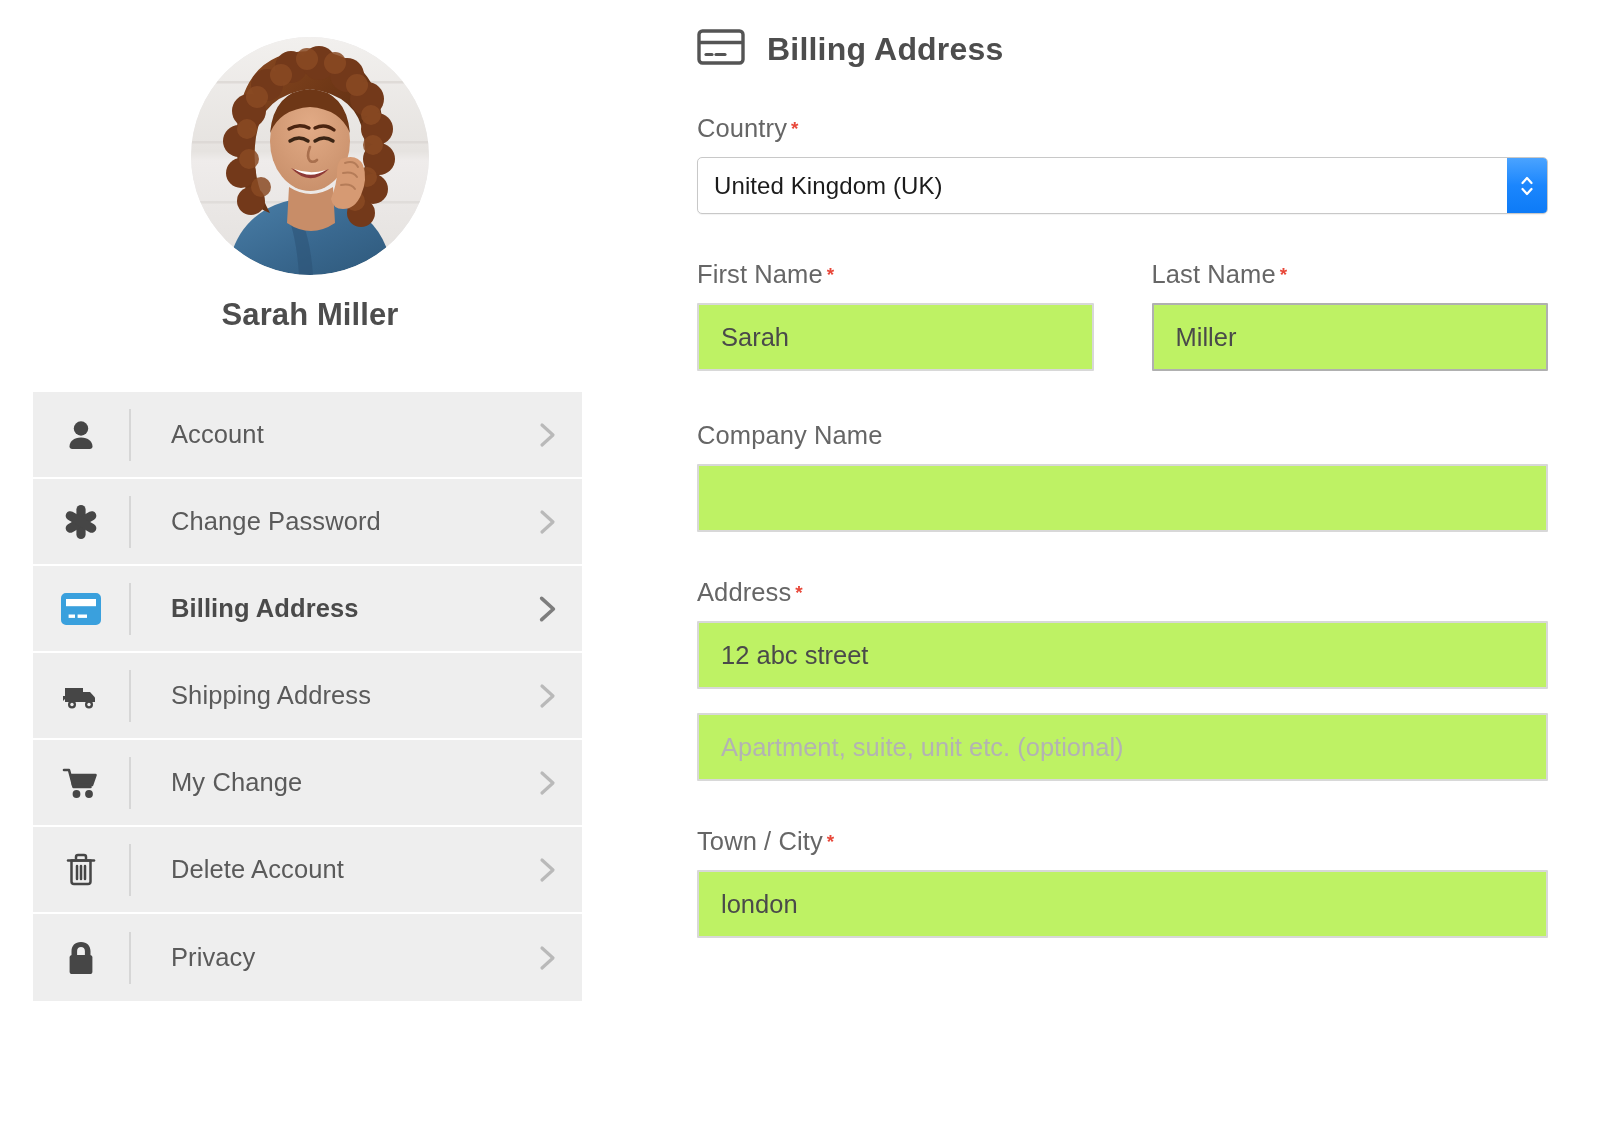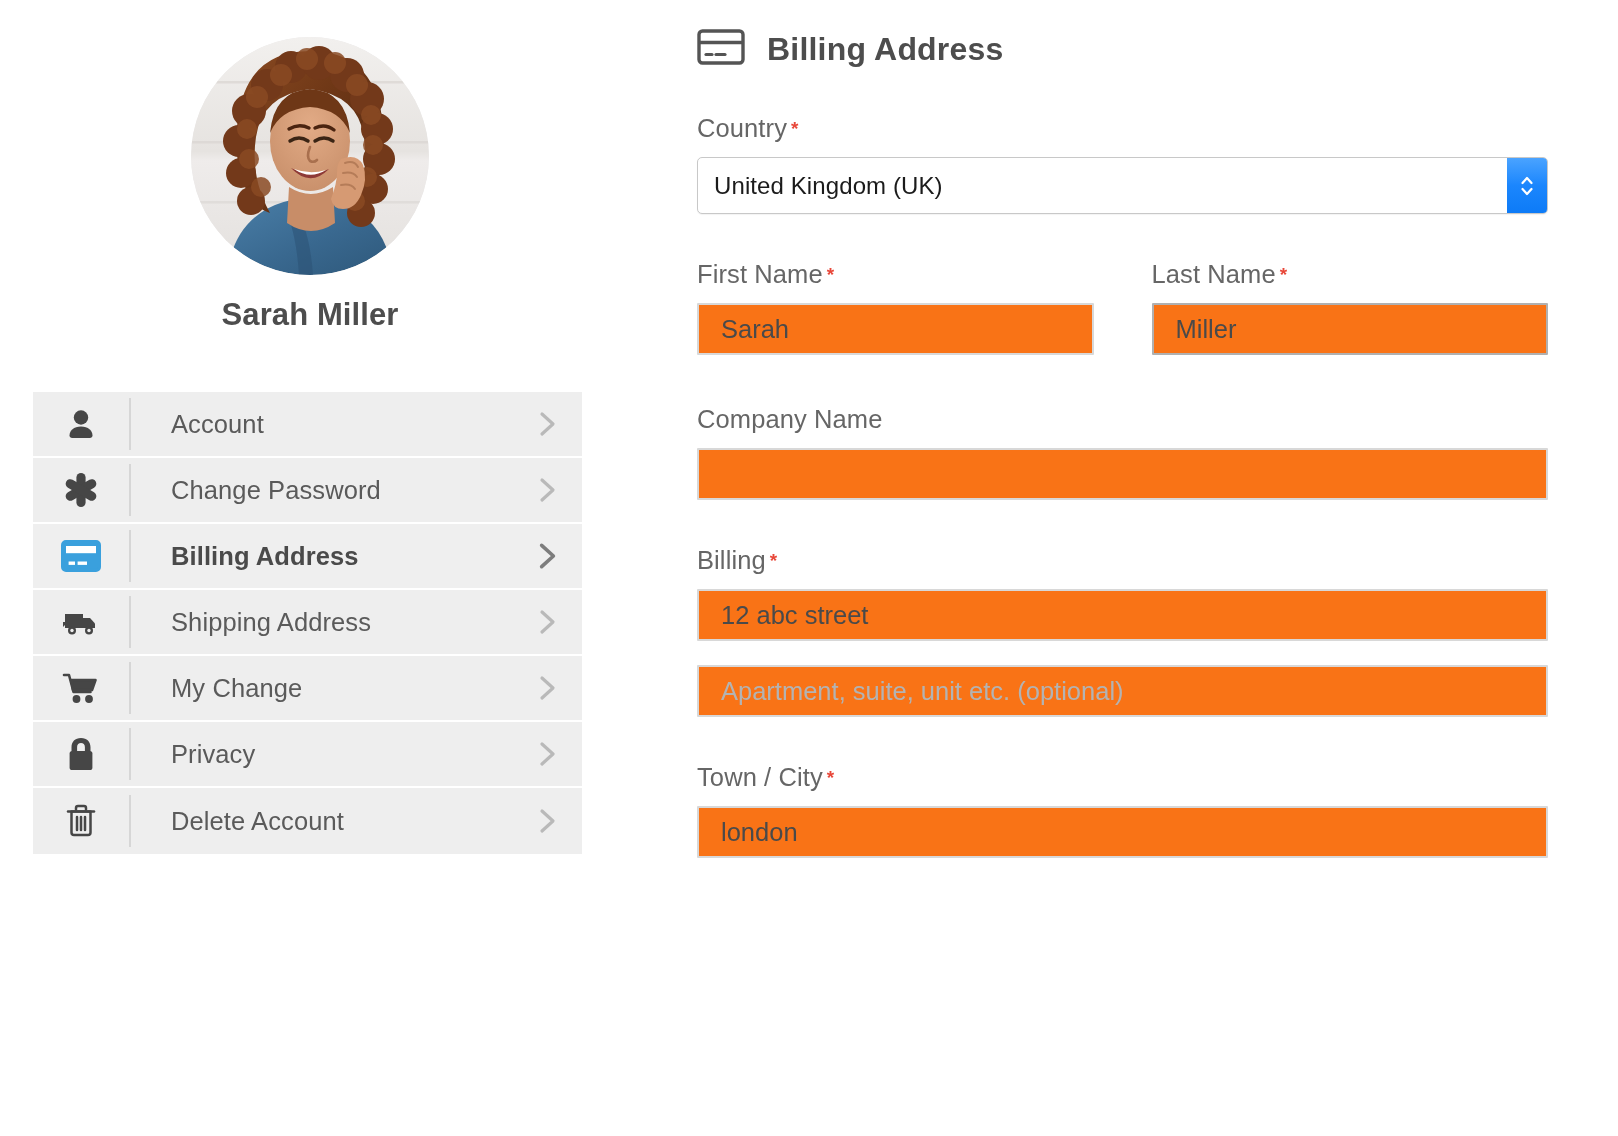--- a/index.html
+++ b/index.html
@@ -53,21 +53,21 @@
     letter-spacing: 0.1px;
   }
 
   .menu {
     margin: 59px 0 0 33px;
     width: 549px;
     background: #efefef;
   }
   .menu-item {
     position: relative;
-    height: 66px;
+    height: 87px;
     display: flex;
     align-items: center;
     background: #eeeeee;
     border-bottom: 2px solid #ffffff;
     cursor: pointer;
   }
   .menu-item:last-child { border-bottom: none; }
   .menu-item.active { background: #efefef; }
 
   .mi-icon {
@@ -135,23 +135,23 @@
   .req {
     color: #e8483a;
     font-size: 19px;
     vertical-align: 2px;
     margin-left: 4px;
     font-weight: bold;
   }
 
   .text-input {
     width: 100%;
-    height: 52px;
+    height: 68px;
     border: 2px solid #d8d8d8;
-    background: #f97316;
+    background: #bef264;
     font-family: "Liberation Sans", sans-serif;
     font-size: 25.5px;
     color: #4a4a4a;
     padding: 0 22px;
     outline: none;
     border-radius: 1px;
   }
   .text-input.hovered { border-color: #b0b0b0; }
   .text-input::placeholder { color: #b3b3b3; }
 
@@ -396,47 +396,47 @@
         <span class="mi-label">My Change</span>
         <span class="mi-chevron">
           <svg width="30" height="30" viewBox="0 0 30 30" fill="none" stroke="currentColor" stroke-width="3.2" stroke-linecap="round" stroke-linejoin="round">
             <polyline points="10,5 21,15 10,25"></polyline>
           </svg>
         </span>
       </div>
 
       <div class="menu-item">
         <span class="mi-icon">
-          <svg width="32" height="36" viewBox="0 0 32 36" fill="currentColor">
-            <path d="M16 2c-6 0-9.5 3.8-9.5 9.2V16h5.6v-5c0-2.4 1.6-4 3.9-4s3.9 1.6 3.9 4v5h5.6v-4.8C25.5 5.8 22 2 16 2z"></path>
-            <rect x="4.6" y="15" width="22.8" height="19" rx="2.6"></rect>
-          </svg>
-        </span>
-        <span class="mi-divider"></span>
-        <span class="mi-label">Privacy</span>
-        <span class="mi-chevron">
-          <svg width="30" height="30" viewBox="0 0 30 30" fill="none" stroke="currentColor" stroke-width="3.2" stroke-linecap="round" stroke-linejoin="round">
-            <polyline points="10,5 21,15 10,25"></polyline>
-          </svg>
-        </span>
-      </div>
-
-      <div class="menu-item">
-        <span class="mi-icon">
           <svg width="32" height="36" viewBox="0 0 32 36" fill="none" stroke="currentColor" stroke-width="2.5" stroke-linecap="round" stroke-linejoin="round">
             <path d="M11 6.5V5a2 2 0 0 1 2-2h6a2 2 0 0 1 2 2v1.5"></path>
             <line x1="3" y1="8.5" x2="29" y2="8.5"></line>
             <path d="M6.5 8.5h19v21a2.5 2.5 0 0 1-2.5 2.5H9a2.5 2.5 0 0 1-2.5-2.5z"></path>
             <line x1="12" y1="14" x2="12" y2="27"></line>
             <line x1="16" y1="14" x2="16" y2="27"></line>
             <line x1="20" y1="14" x2="20" y2="27"></line>
           </svg>
         </span>
         <span class="mi-divider"></span>
         <span class="mi-label">Delete Account</span>
+        <span class="mi-chevron">
+          <svg width="30" height="30" viewBox="0 0 30 30" fill="none" stroke="currentColor" stroke-width="3.2" stroke-linecap="round" stroke-linejoin="round">
+            <polyline points="10,5 21,15 10,25"></polyline>
+          </svg>
+        </span>
+      </div>
+
+      <div class="menu-item">
+        <span class="mi-icon">
+          <svg width="32" height="36" viewBox="0 0 32 36" fill="currentColor">
+            <path d="M16 2c-6 0-9.5 3.8-9.5 9.2V16h5.6v-5c0-2.4 1.6-4 3.9-4s3.9 1.6 3.9 4v5h5.6v-4.8C25.5 5.8 22 2 16 2z"></path>
+            <rect x="4.6" y="15" width="22.8" height="19" rx="2.6"></rect>
+          </svg>
+        </span>
+        <span class="mi-divider"></span>
+        <span class="mi-label">Privacy</span>
         <span class="mi-chevron">
           <svg width="30" height="30" viewBox="0 0 30 30" fill="none" stroke="currentColor" stroke-width="3.2" stroke-linecap="round" stroke-linejoin="round">
             <polyline points="10,5 21,15 10,25"></polyline>
           </svg>
         </span>
       </div>
 
     </div>
   </div>
 
@@ -496,21 +496,21 @@
 
     <div class="field-block">
       <div class="field-label">Company Name</div>
       <input class="text-input" type="text" value="" style="">
     </div>
 
     <div class="gap-sm"></div>
 
     <div class="field-block">
       <div class="field-label">
-        <span>Billing</span><span class="req">*</span>
+        <span>Address</span><span class="req">*</span>
       </div>
       <input class="text-input" type="text" value="12 abc street" style="">
     </div>
 
     <div class="field-block">
       <input class="text-input" type="text" placeholder="Apartment, suite, unit etc. (optional)" style="">
     </div>
 
     <div class="gap-sm"></div>
 

